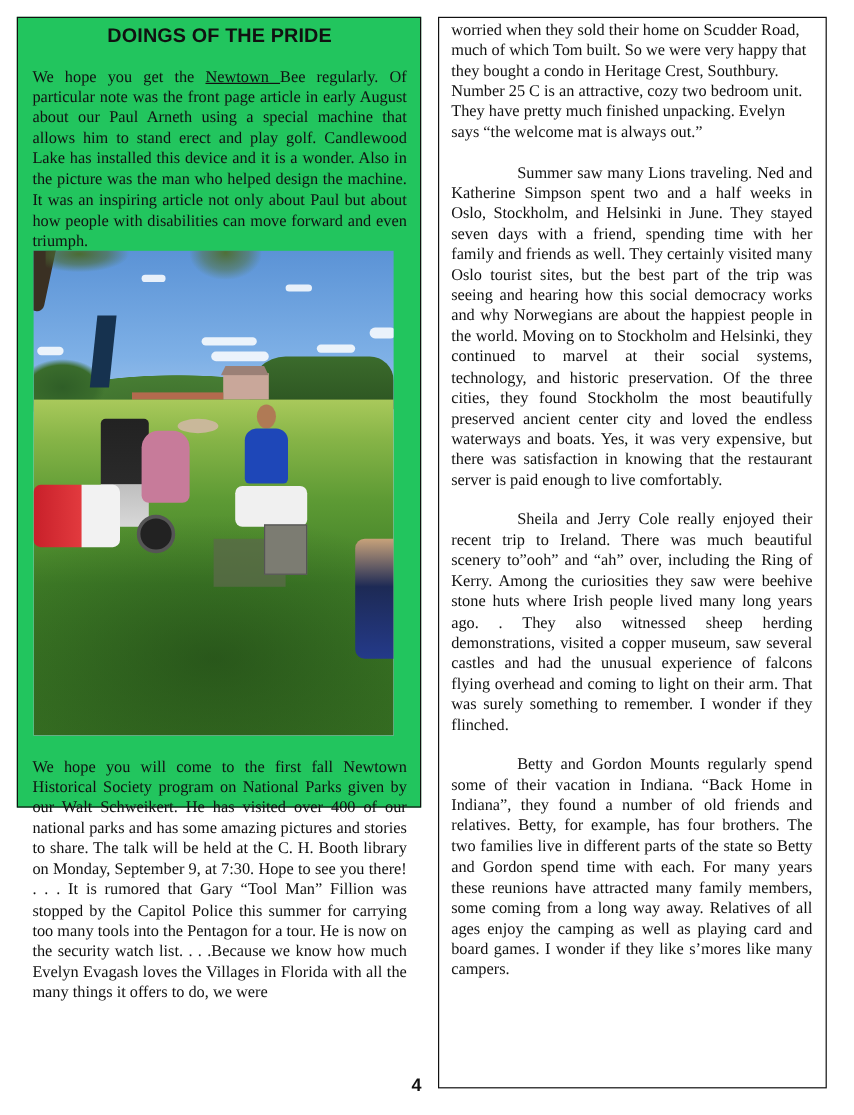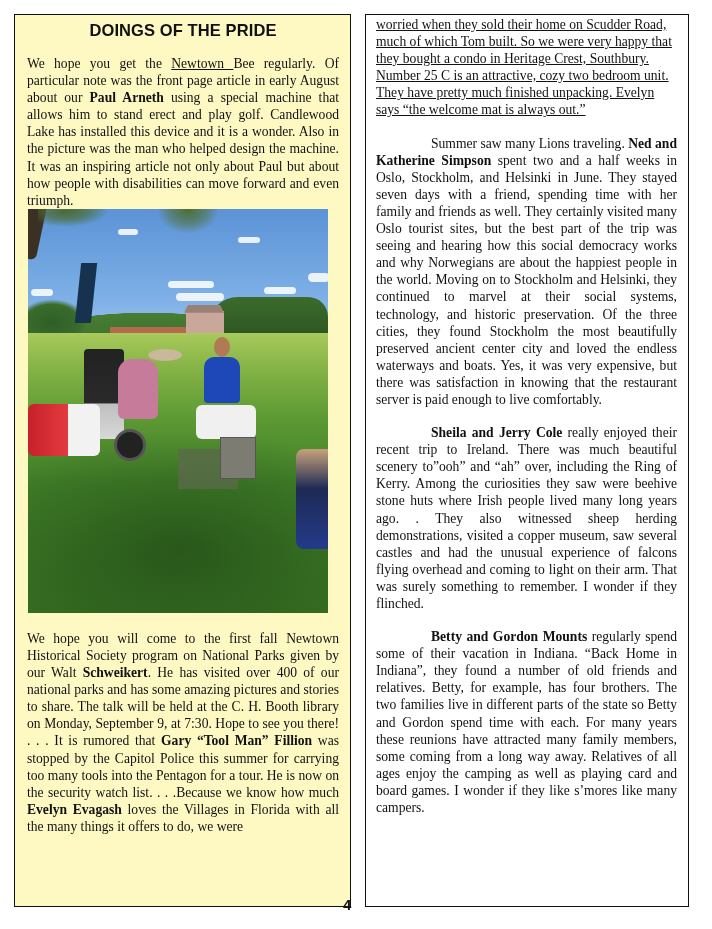--- a/index.html
+++ b/index.html
@@ -7,43 +7,43 @@
     width: 712px; height: 929px; position: relative; overflow: hidden;
     background: #ffffff;
     font-family: "Liberation Serif", "DejaVu Serif", serif;
     color: #111;
   }
   .col {
     position: absolute; box-sizing: border-box;
     border: 1.5px solid #111;
   }
   #left-col {
-    left: 14px; top: 14px; width: 337px; height: 893px;
-    background: #fef9c3;
+    left: 14px; top: 14px; width: 337px; height: 659px;
+    background: #22c55e;
     padding: 6px 11px 0 12px;
   }
   #right-col {
     left: 365px; top: 14px; width: 324px; height: 893px;
     background: #ffffff;
     padding: 1px 11px 0 10px;
   }
   .title {
     font-family: "Liberation Sans", "DejaVu Sans", sans-serif;
     font-weight: bold; font-size: 16.5px; text-align: center;
     margin: 0 0 15px 0; letter-spacing: 0.1px;
   }
   p {
     margin: 0; font-size: 13.6px; line-height: 17.1px;
     text-align: justify;
   }
   p.indent { text-indent: 55px; }
   .gap { margin-top: 16px; }
-  b { font-weight: bold; }
+  b { font-weight: normal; }
   u { }
-  .nojust { text-align: left; text-decoration: underline; }
+  .nojust { text-align: left; }
 
   #photo {
     position: relative; width: 300px; height: 404px;
     margin: 0 0 0 1px; overflow: hidden;
     background: linear-gradient(180deg, #5b93d6 0%, #7eb0e6 22%, #a7c8ee 36%, #bcd3ec 40%);
   }
   #photo .hill {
     position: absolute; left: 0; right: 0; top: 84px; height: 50px;
     background: radial-gradient(ellipse 70% 100% at 40% 100%, #3d6d2d 0%, #477d33 60%, transparent 61%);
   }

